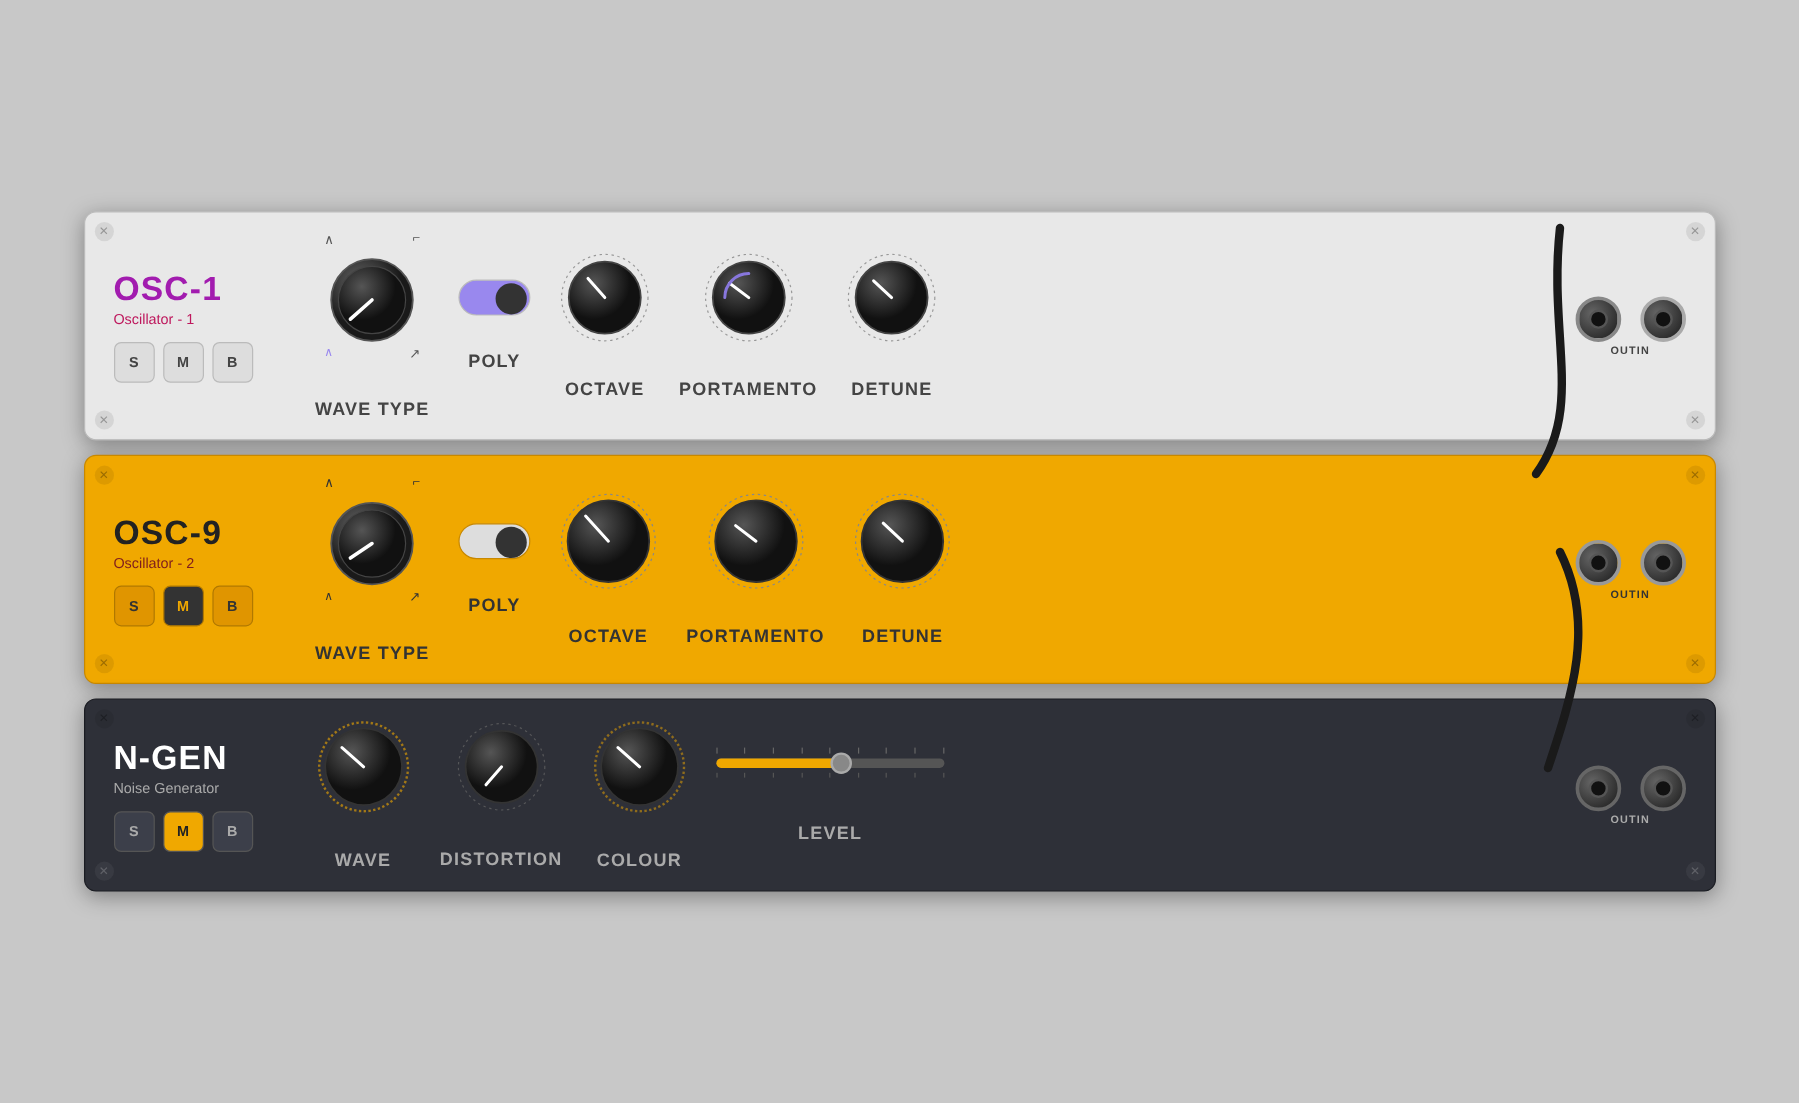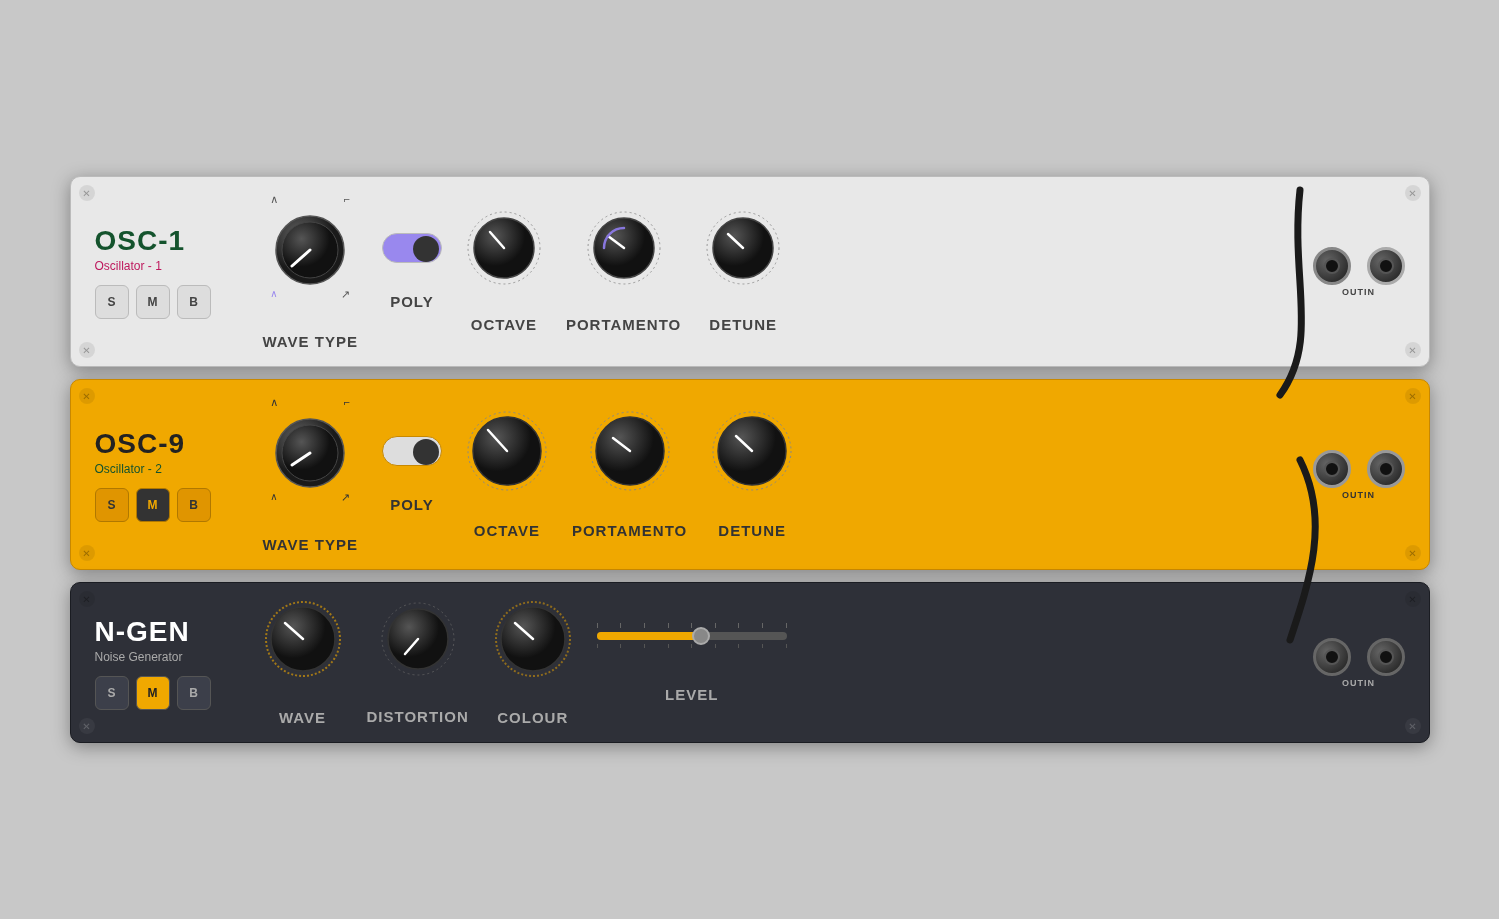--- a/index.html
+++ b/index.html
@@ -58,31 +58,31 @@
     
     .ngen { background: #2e3038; border: 1.5px solid #1a1c22; }
 
     
     .title-block { min-width: 140px; }
     .module-title {
       font-size: 28px;
       font-weight: 900;
       letter-spacing: 1px;
     }
-    .osc1 .module-title { color: #14532d; }
+    .osc1 .module-title { color: #a21caf; }
     .osc2 .module-title { color: #222; }
     .ngen .module-title { color: #fff; }
 
     .module-subtitle {
       font-size: 12px;
       font-weight: 400;
       margin-top: 2px;
     }
     .osc1 .module-subtitle { color: #be185d; }
-    .osc2 .module-subtitle { color: #14532d; }
+    .osc2 .module-subtitle { color: #7f1d1d; }
     .ngen .module-subtitle { color: #aaa; }
 
     
     .smb-group {
       display: flex;
       gap: 7px;
       margin-top: 12px;
     }
     .smb-btn {
       width: 34px; height: 34px;

